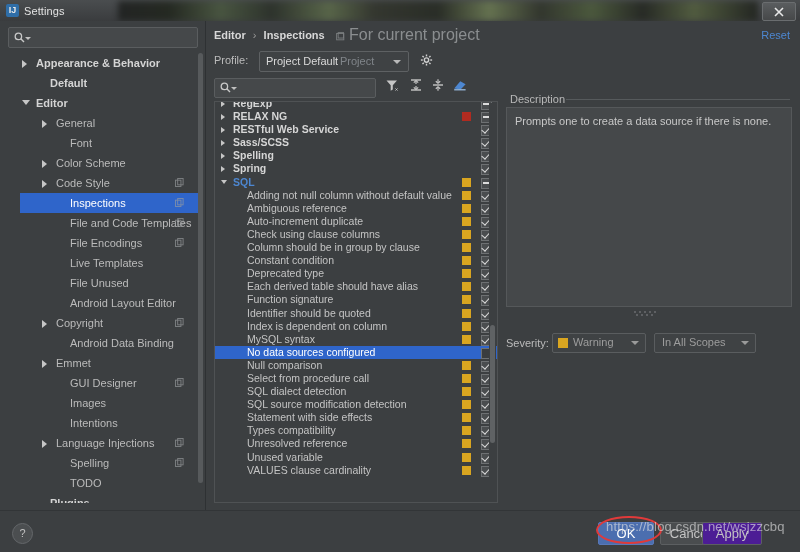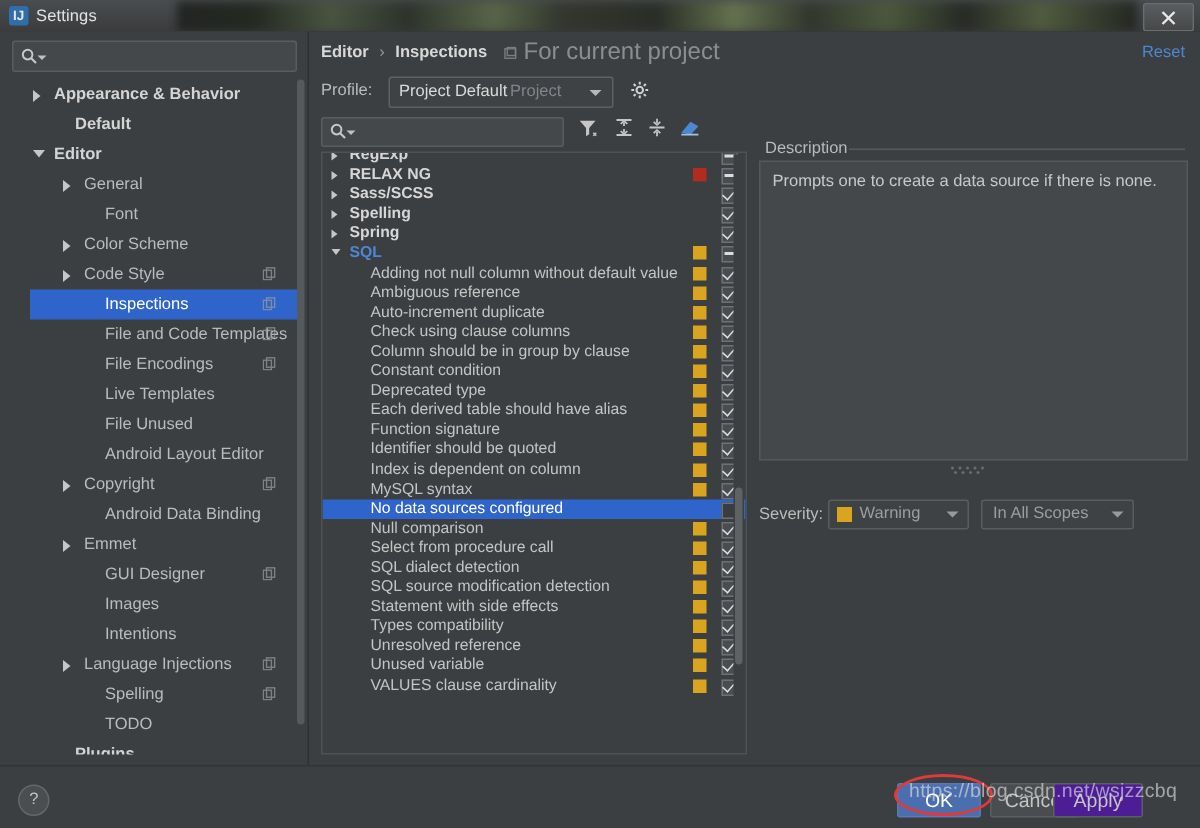--- a/index.html
+++ b/index.html
@@ -430,20 +430,25 @@
               <span class="cb partial"></span>
             </div>
             <div class="irow grp">
               <span class="iarrow closed"></span>
               <span class="itxt">RELAX NG</span>
               <span class="sw" style="background: rgb(176, 43, 32);"></span>
               <span class="cb partial"></span>
             </div>
             <div class="irow grp">
               <span class="iarrow closed"></span>
+              <span class="itxt">RESTful Web Service</span>
+              <span class="cb checked"></span>
+            </div>
+            <div class="irow grp">
+              <span class="iarrow closed"></span>
               <span class="itxt">Sass/SCSS</span>
               <span class="cb checked"></span>
             </div>
             <div class="irow grp">
               <span class="iarrow closed"></span>
               <span class="itxt">Spelling</span>
               <span class="cb checked"></span>
             </div>
             <div class="irow grp">
               <span class="iarrow closed"></span>

